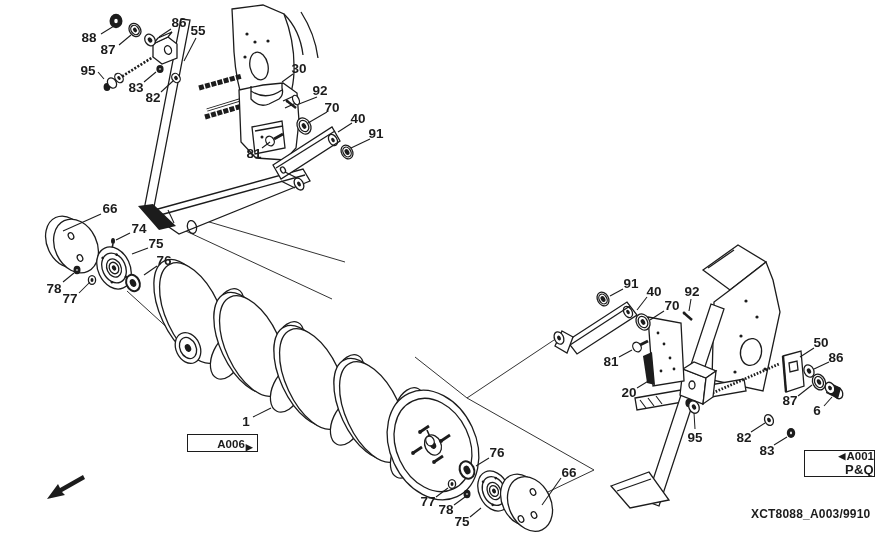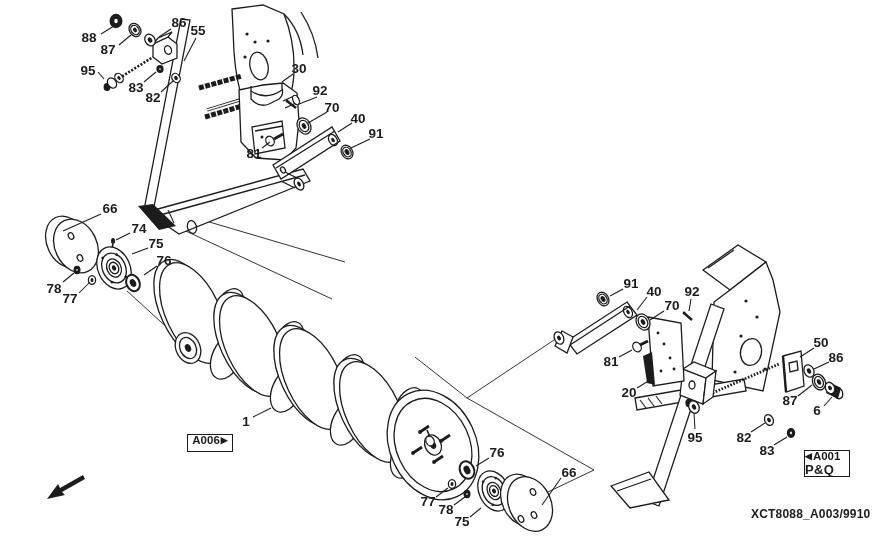--- a/index.html
+++ b/index.html
@@ -10,22 +10,22 @@
   #stage{position:absolute;left:0;top:0;width:887px;height:550px;}
   svg{position:absolute;left:0;top:0;}
   .wh{fill:#ffffff;stroke:#1c1c1c;stroke-width:1.3;}
   .ln{fill:none;stroke:#1c1c1c;stroke-width:1.3;}
   .dk{fill:#1c1c1c;stroke:none;}
   .thin{fill:none;stroke:#1c1c1c;stroke-width:0.9;}
   .ldr{stroke:#1c1c1c;stroke-width:1.05;}
   .callout-text{font-family:"Liberation Sans",sans-serif;font-weight:bold;font-size:13.5px;fill:#1c1c1c;}
   .refbox{
     position:absolute;border:1.7px solid #1c1c1c;background:#fff;color:#1c1c1c;
-    display:flex;flex-direction:column;align-items:flex-start;justify-content:center;
-    font-weight:bold;line-height:1.02;
+    display:flex;flex-direction:column;align-items:flex-end;justify-content:center;
+    font-weight:bold;line-height:1.02;padding-left:25px;
   }
   #box-a006{left:187px;top:434px;width:44px;height:16px;flex-direction:row;gap:1px;font-size:11.5px;}
   #box-a006 .tri{font-size:9px;transform:translateY(0.5px);}
   #box-a001{left:804px;top:450px;width:44px;height:25px;font-size:11.5px;}
   #box-a001 .row{display:flex;align-items:center;gap:1px;}
   #box-a001 .tri{font-size:9px;}
   #box-a001 .sub{font-size:13px;letter-spacing:0.3px;}
   #fig-code{
     position:absolute;left:751px;top:507px;color:#1c1c1c;
     font-weight:bold;font-size:12px;letter-spacing:0.2px;white-space:nowrap;

